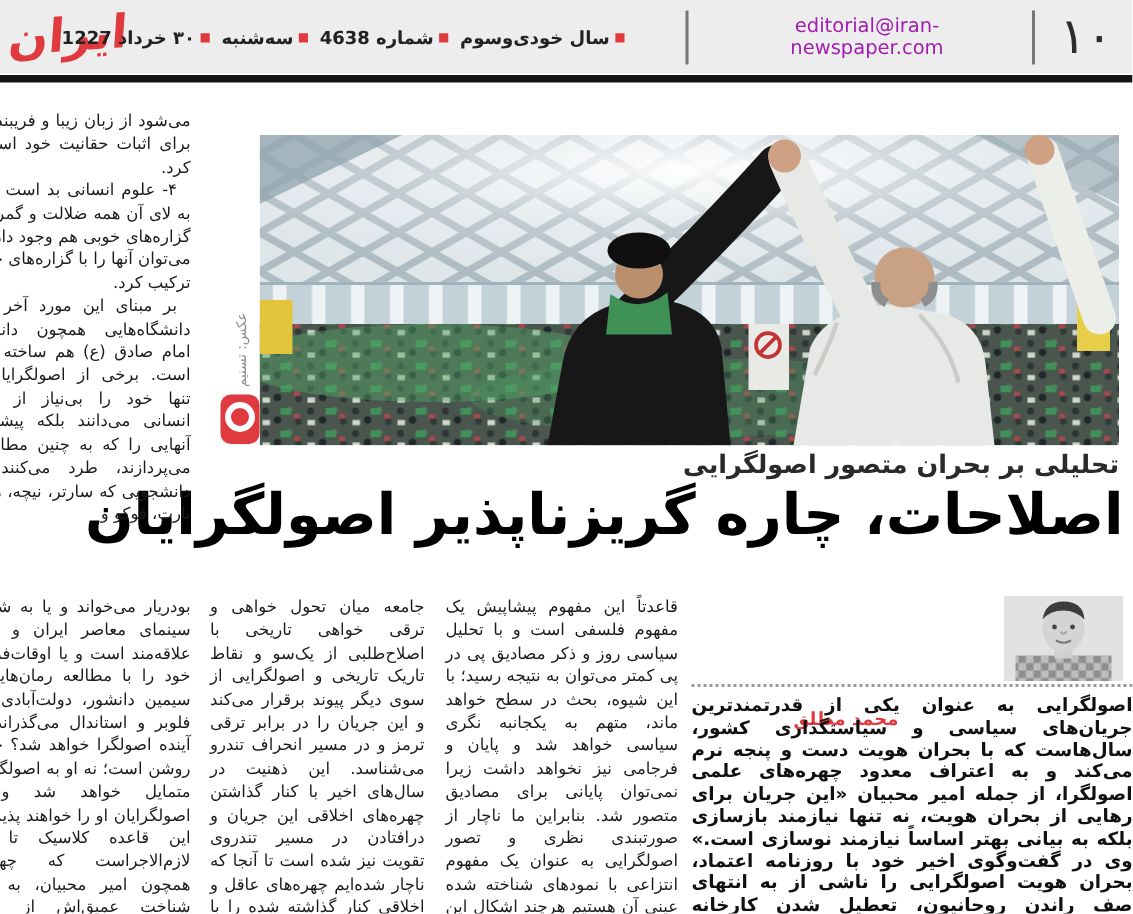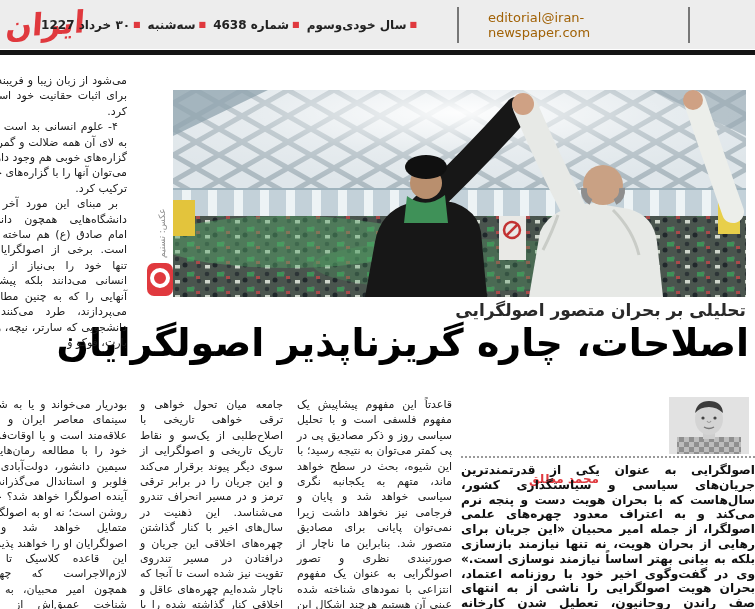--- a/index.html
+++ b/index.html
@@ -19,21 +19,21 @@
     direction:rtl;font-size:12px;font-weight:bold;color:#222;white-space:nowrap;
   }
   .dateline .seg{display:flex;align-items:center;gap:3px;}
   .sq-red{color:#e0393e;font-size:8px;line-height:1;}
   .vdiv{position:absolute;top:7px;width:2px;height:36px;background:#777;}
   .vdiv.d1{left:457px;}
   .vdiv.d2{left:688px;}
   .email{
     position:absolute;left:488px;top:0;width:180px;height:49px;
     display:flex;align-items:center;justify-content:center;
-    font-size:13px;color:#a16207;letter-spacing:0;
+    font-size:13px;color:#a21caf;letter-spacing:0;text-align:center;
   }
   .pagenum{
     position:absolute;left:698px;top:4px;width:52px;text-align:center;
     font-size:33px;font-weight:200;color:#2c2c2c;direction:rtl;
   }
   .black-rule{position:absolute;left:0;top:50px;width:755px;height:5px;background:#141414;}
 
   
   .main-photo{position:absolute;left:173px;top:90px;width:573px;height:207px;overflow:hidden;}
   .main-photo svg{display:block;}
@@ -107,20 +107,21 @@
     </span>
     <span class="seg">
       <span class="sq-red">■</span>
       <span>۳۰ خرداد 1227</span>
     </span>
   </div>
 
   <div class="vdiv d1"></div>
   <div class="email">editorial@iran-newspaper.com</div>
   <div class="vdiv d2"></div>
+  <div class="pagenum">۱۰</div>
 </div>
 <div class="black-rule"></div>
 
 <div class="main-photo">
   <svg width="573" height="207" viewBox="0 0 573 207" preserveAspectRatio="none">
     <defs>
       <pattern id="coffer" width="46" height="26" patternUnits="userSpaceOnUse">
         <rect width="46" height="26" fill="#dfe6ea"></rect>
         <path d="M0 13 L23 0 L46 13 L23 26 Z" fill="none" stroke="#aebbc2" stroke-width="5"></path>
       </pattern>

